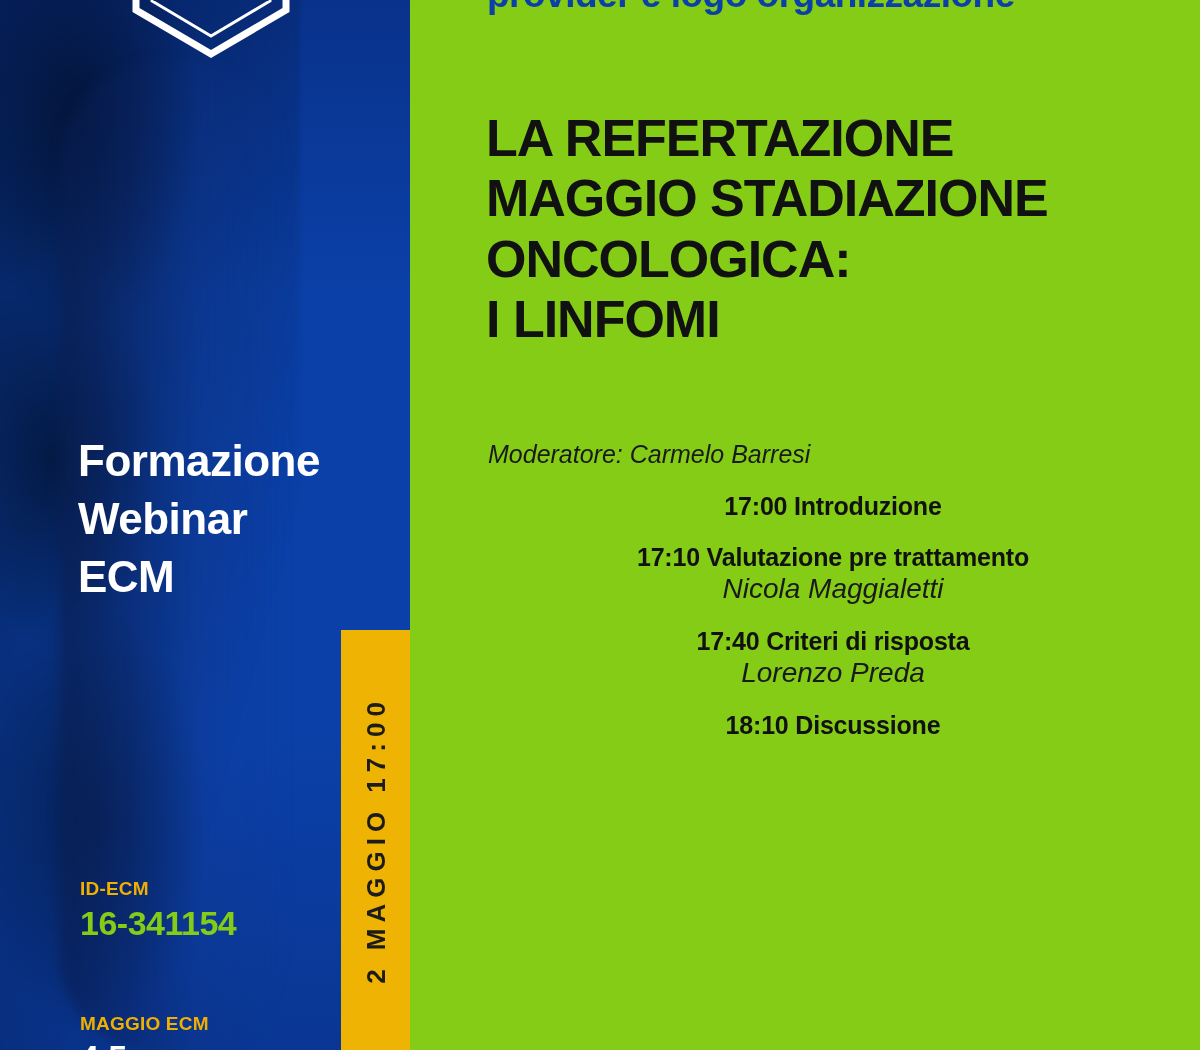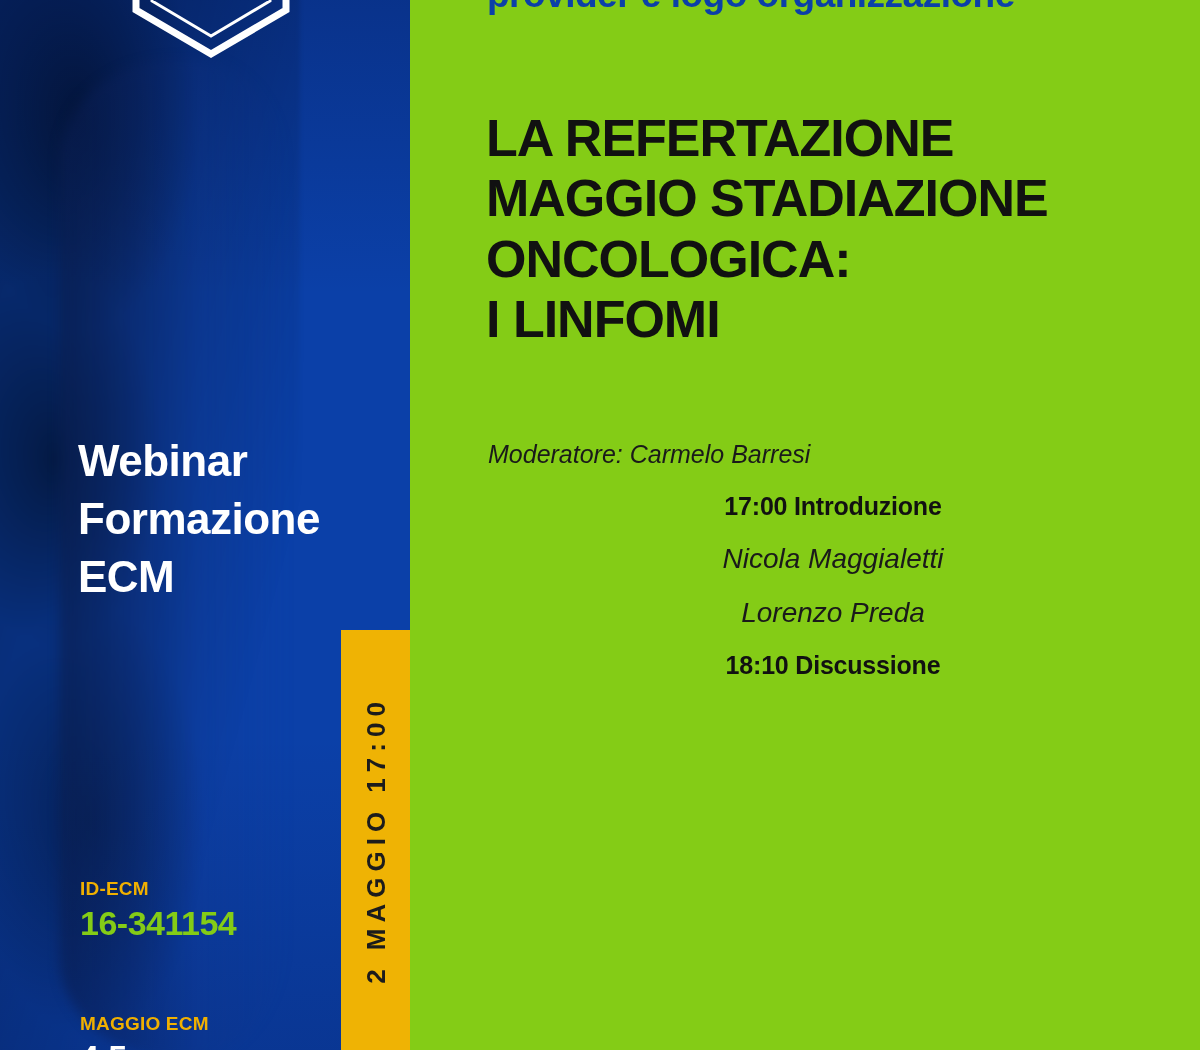--- a/index.html
+++ b/index.html
@@ -185,22 +185,22 @@
 
     <div class="logo">
       <svg width="190" height="190" viewBox="0 0 190 190" aria-hidden="true">
         <polygon points="95,8 170,52 170,138 95,182 20,138 20,52" fill="none" stroke="#ffffff" stroke-width="7"></polygon>
         <polygon points="95,26 154,61 154,129 95,164 36,129 36,61" fill="none" stroke="#ffffff" stroke-width="3"></polygon>
         <path d="M78 62 h34 v10 h-12 v46 h12 v10 h-34 v-10 h12 V72 h-12 z" fill="#ffffff"></path>
       </svg>
     </div>
 
     <div class="webinar-title">
+      <div>Formazione</div>
       <div>Webinar</div>
-      <div>Formazione</div>
       <div>ECM</div>
     </div>
 
     <div class="idecm-label">ID-ECM</div>
     <div class="idecm-value">16-341154</div>
     <div class="crediti-label">MAGGIO ECM</div>
     <div class="crediti-value">4,5</div>
 
     <div class="date-bar">
       <span>2 MAGGIO 17:00</span>
@@ -218,23 +218,25 @@
     </div>
 
     <div class="moderator">Moderatore: Carmelo Barresi</div>
 
     <div class="agenda">
       <div class="agenda-item">
         <div class="agenda-line">17:00 Introduzione</div>
         <div class="agenda-speaker"></div>
       </div>
       <div class="agenda-item">
+        <div class="agenda-line">17:10 Valutazione pre trattamento</div>
         <div class="agenda-speaker">Nicola Maggialetti</div>
       </div>
       <div class="agenda-item">
+        <div class="agenda-line">17:40 Criteri di risposta</div>
         <div class="agenda-speaker">Lorenzo Preda</div>
       </div>
       <div class="agenda-item">
         <div class="agenda-line">18:10 Discussione</div>
         <div class="agenda-speaker"></div>
       </div>
     </div>
   </div>
 
 </div>

